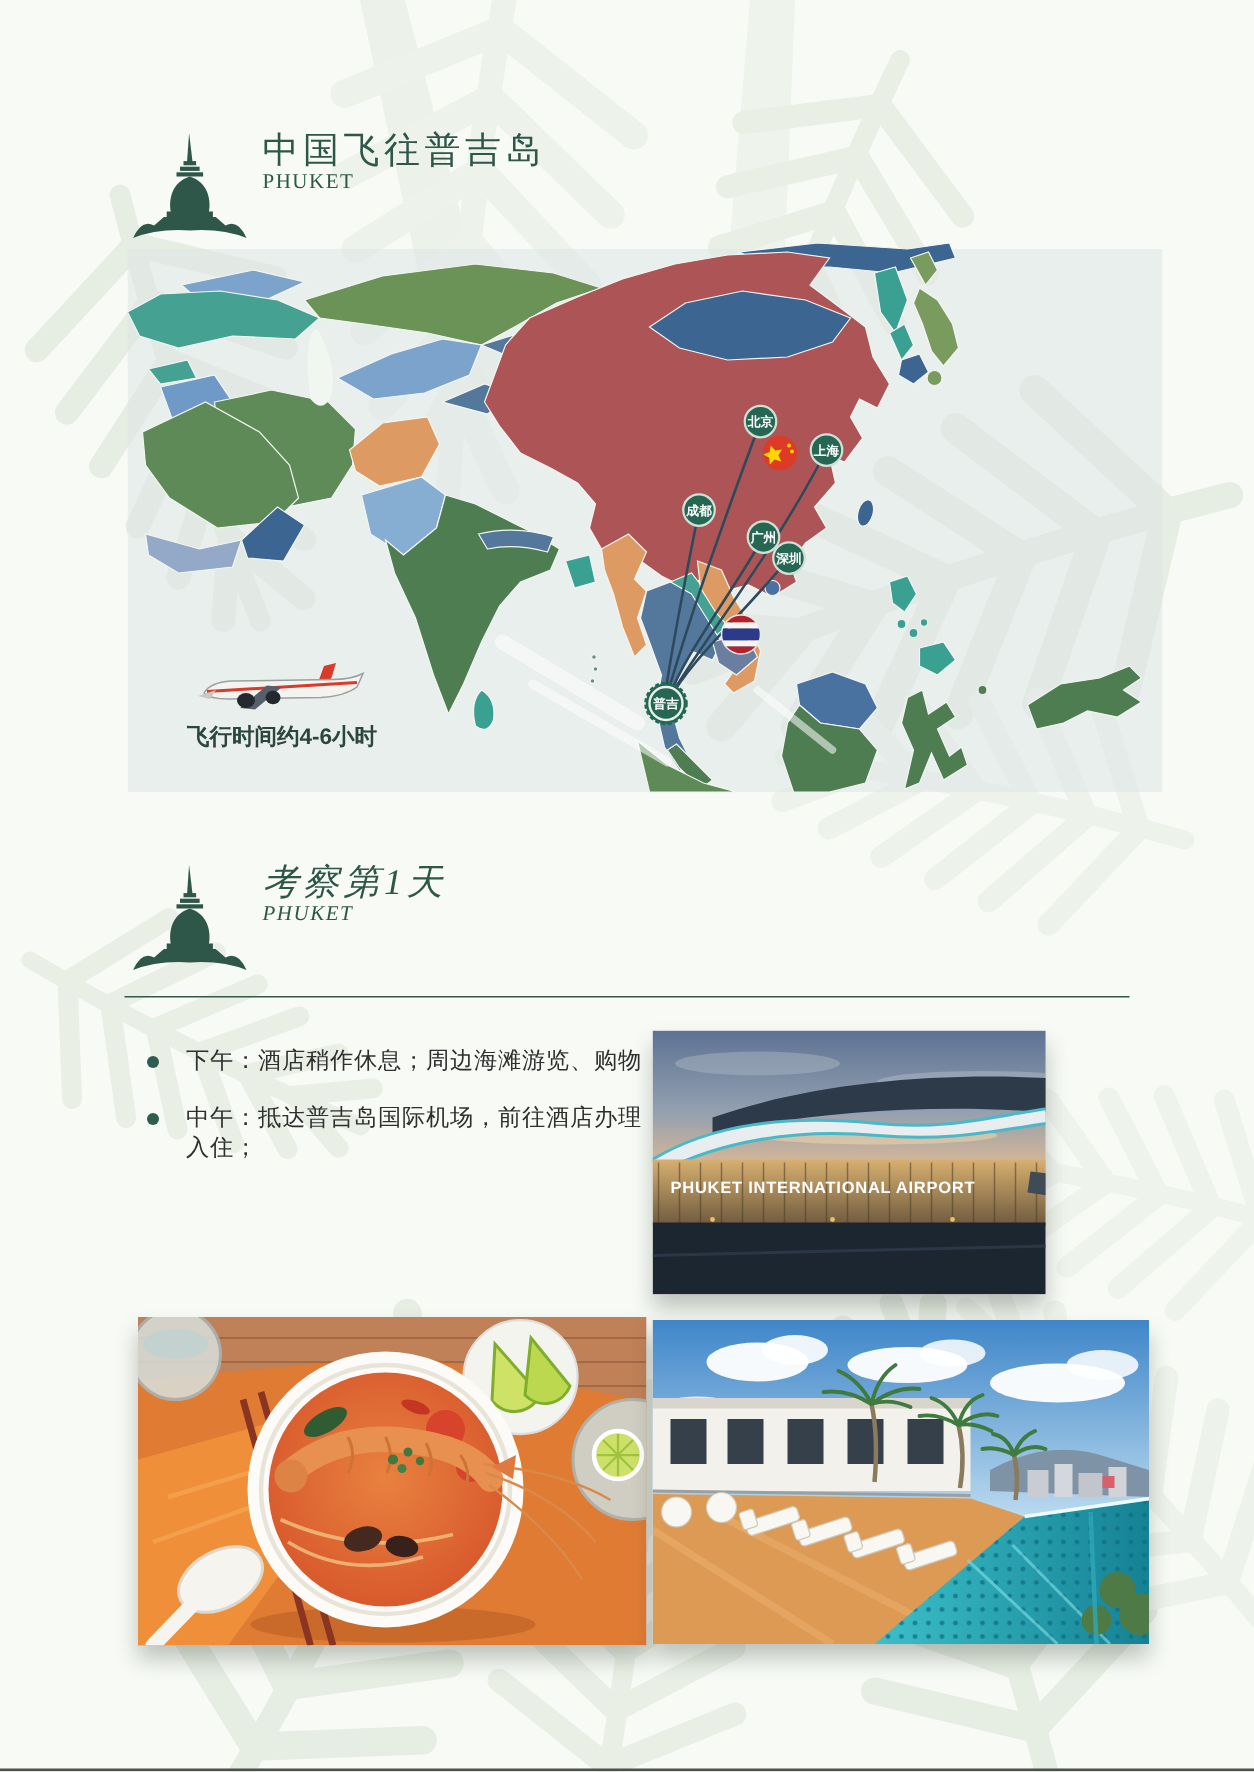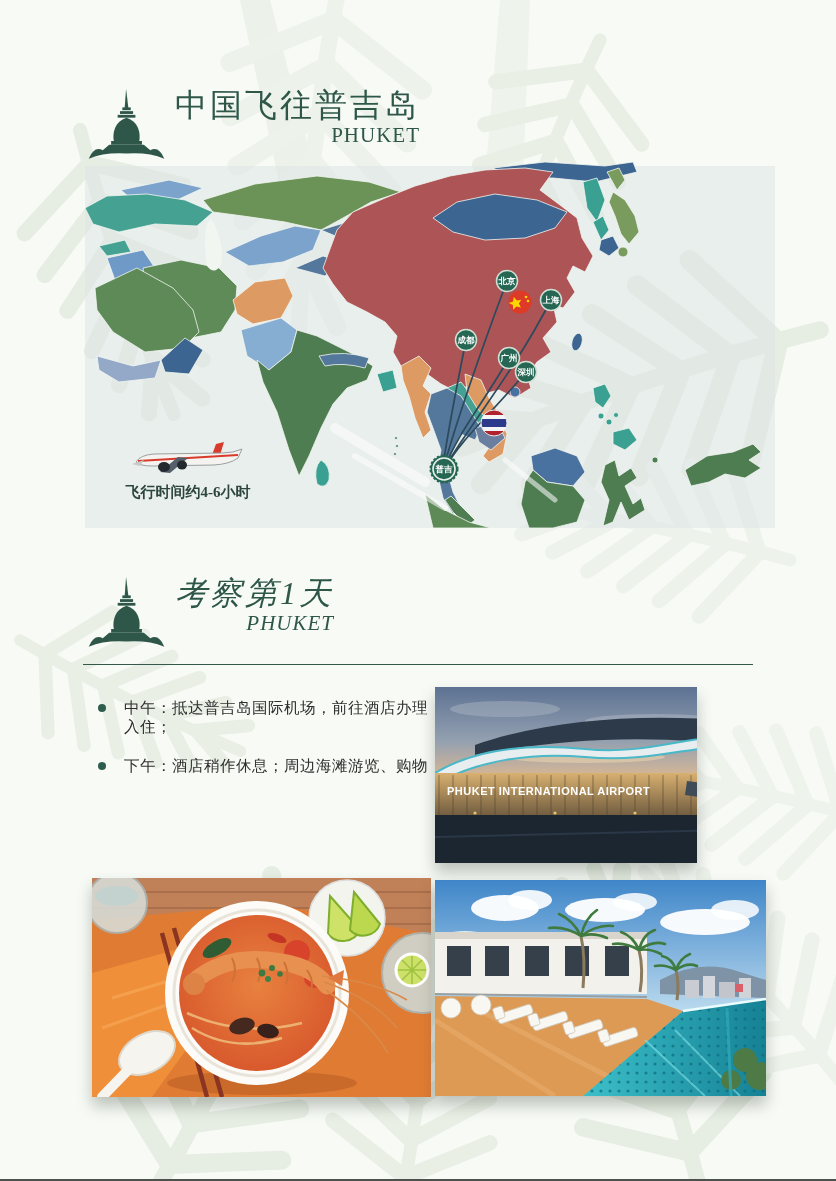--- a/index.html
+++ b/index.html
@@ -9,29 +9,29 @@
     background:#f7faf5;
     font-family:"Liberation Serif","DejaVu Serif",serif;
   }
   .bg-pattern{position:absolute;left:0;top:0;width:836px;height:1181px;pointer-events:none;}
   .page-bottom-edge{position:absolute;left:0;bottom:0;width:836px;height:2px;background:#4d514d;}
 
   
   .sec-header{position:absolute;display:flex;align-items:flex-start;}
   .sec-header .icon-box{width:84px;height:82px;flex:0 0 auto;}
   .sec-header .txt{margin-left:6px;padding-top:2px;color:#2e574a;}
-  .sec-title{font-size:32px;letter-spacing:3px;line-height:1.1;font-weight:400;}
-  .sec-sub{font-size:21px;letter-spacing:1px;line-height:1.15;text-align:right;}
+  .sec-title{font-size:24px;letter-spacing:3px;line-height:1.1;font-weight:400;}
+  .sec-sub{font-size:14px;letter-spacing:1px;line-height:1.15;}
 
   .map-wrap{position:absolute;left:85px;top:160px;width:690px;height:370px;}
 
   .flight-info{position:absolute;left:88px;top:438px;width:200px;text-align:center;}
   .plane-box{width:116px;height:44px;margin:0 auto;}
   .flight-note{color:#2d463d;font-weight:bold;font-size:15px;line-height:1.35;
-    font-family:Liberation Serif, serif;}
+    font-family:Liberation Sans, sans-serif;}
 
   .rule{position:absolute;left:83px;top:664px;width:670px;border-top:1.5px solid #34584b;}
 
   .itinerary{position:absolute;left:96px;top:698px;width:340px;}
   .itin-row{display:flex;align-items:flex-start;margin-bottom:19px;}
   .bullet{width:8px;height:8px;border-radius:50%;background:#2e5d4f;margin:6px 18px 0 2px;flex:0 0 auto;}
   .itin-text{font-size:15.5px;color:#2f2f2f;line-height:1.25;letter-spacing:0.5px;}
 
   .photo{position:absolute;box-shadow:0 9px 14px rgba(70,80,70,.33);overflow:hidden;background:#ddd;}
   .photo svg{display:block;}
@@ -253,25 +253,25 @@
       <div class="sec-title">考察第1天</div>
       <div class="sec-sub">PHUKET</div>
     </div>
   </div>
 
   <div class="rule"></div>
 
   <div class="itinerary">
     <div class="itin-row">
       <div class="bullet"></div>
-      <div class="itin-text">中午：抵达普吉岛国际机场，前往酒店办理入住；</div>
+      <div class="itin-text">下午：酒店稍作休息；周边海滩游览、购物</div>
     </div>
     <div class="itin-row">
       <div class="bullet"></div>
-      <div class="itin-text">下午：酒店稍作休息；周边海滩游览、购物</div>
+      <div class="itin-text">中午：抵达普吉岛国际机场，前往酒店办理入住；</div>
     </div>
   </div>
 
   <div class="photo" id="photo-airport">
     <svg viewBox="0 0 331 176" width="331" height="176" preserveAspectRatio="none">
       <defs>
         <linearGradient id="skyDusk" x1="0" y1="0" x2="0" y2="1">
           <stop offset="0" stop-color="#5d7293"></stop>
             <stop offset="0.45" stop-color="#93a0b0"></stop>
           <stop offset="0.75" stop-color="#d8b795"></stop>

